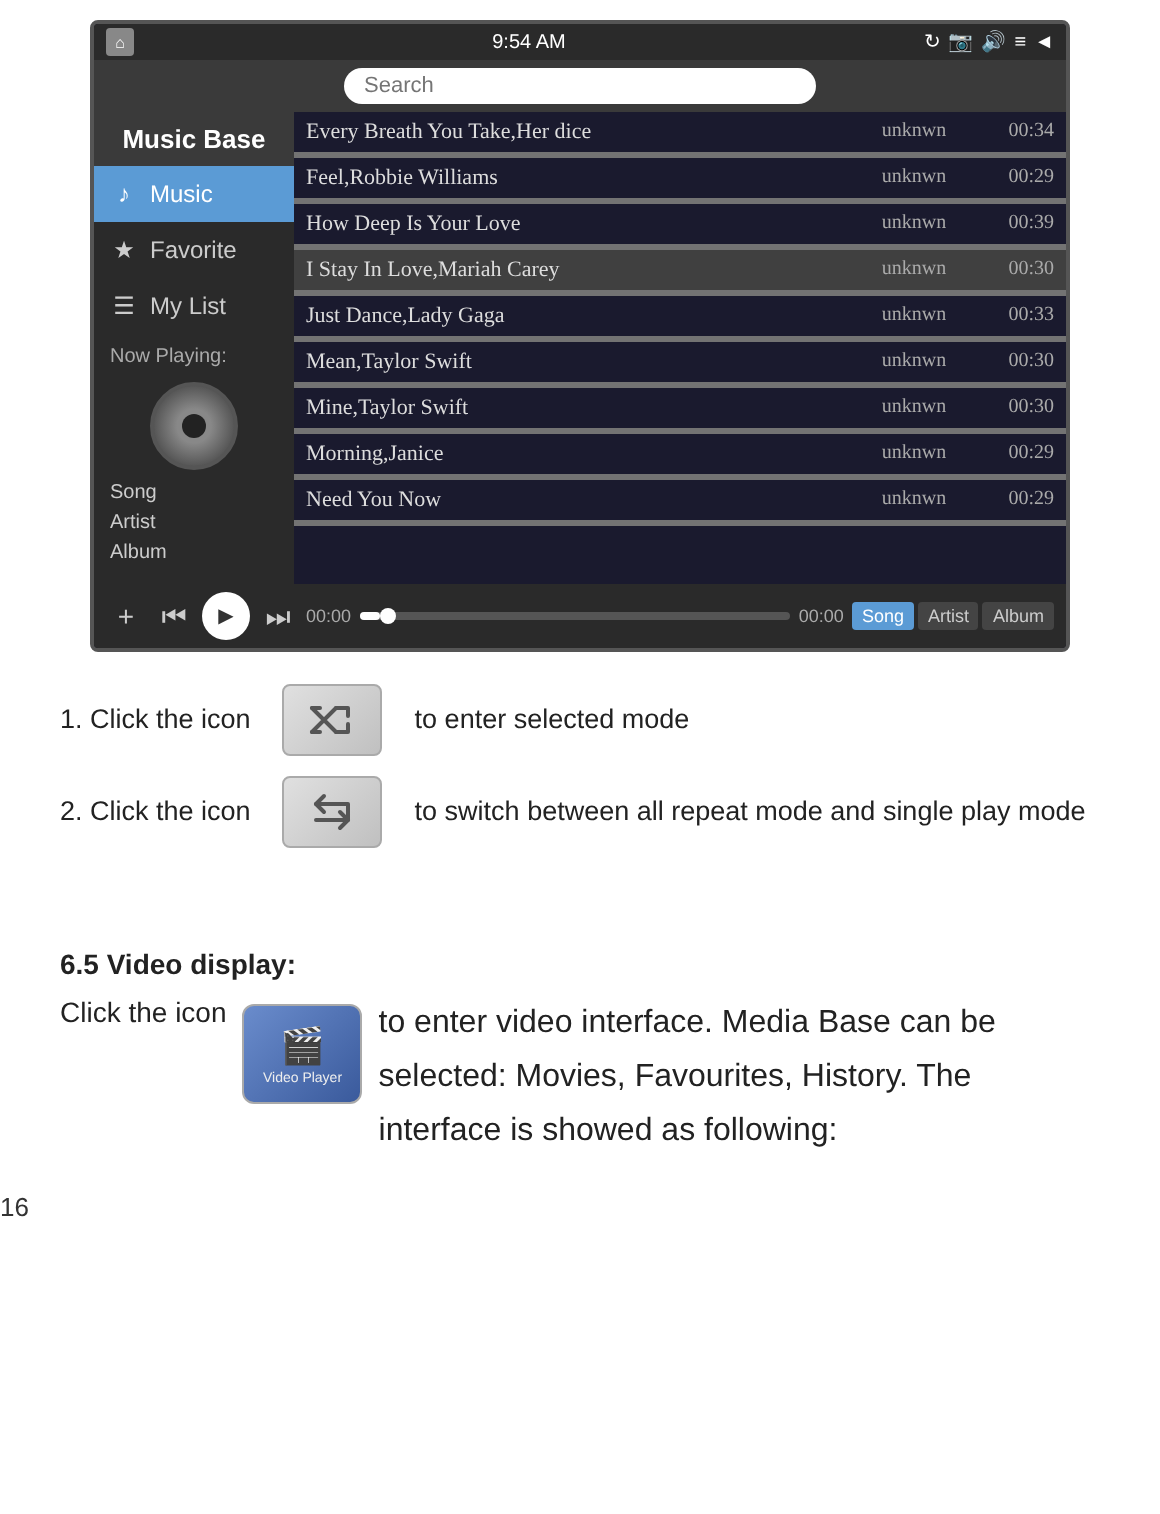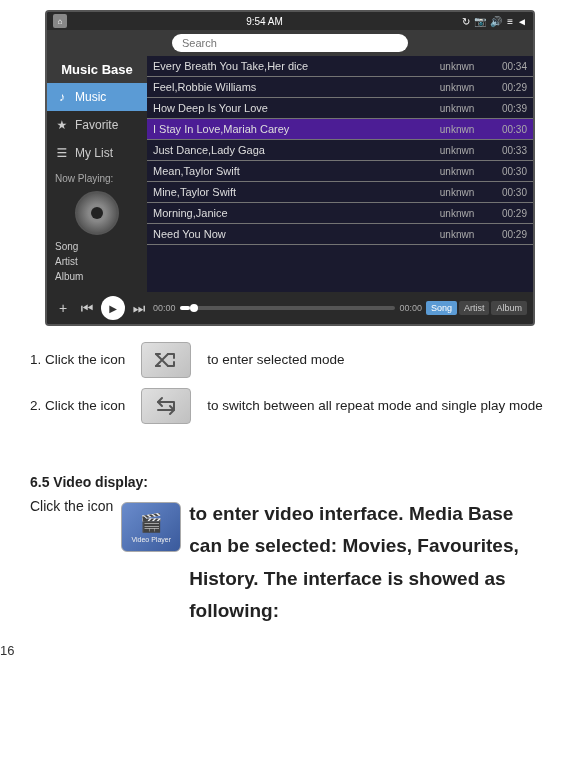--- a/index.html
+++ b/index.html
@@ -125,26 +125,27 @@
     }
 
     
     .song-list {
       flex: 1;
       background: #1a1a2e;
       overflow-y: auto;
     }
     .song-row {
       display: flex;
-      align-items: flex-end;
+      align-items: flex-start;
       padding: 4px 6px;
-      border-bottom: 1px solid #737373;
+      border-bottom: 3px solid #737373;
       cursor: pointer;
-    }
-    .song-row.highlighted { background: #4c1d95; }
+      font-family: Liberation Serif, serif;
+    }
+    .song-row.highlighted { background: #404040; }
     .song-title {
       flex: 1;
       font-size: 11px;
       color: #ddd;
     }
     .song-artist {
       width: 70px;
       font-size: 10px;
       color: #aaa;
       text-align: center;
@@ -268,21 +269,21 @@
       font-size: 7px; color: #eee; margin-top: 2px;
     }
 
     .video-instruction-row {
       display: flex;
       align-items: flex-start;
       gap: 8px;
       padding: 0 30px;
       flex-wrap: wrap;
     }
-    .video-instruction-text { flex: 1; min-width: 200px; line-height: 1.7; font-size: 19px; font-weight: bold; }
+    .video-instruction-text { flex: 1; min-width: 200px; line-height: 1.7; font-size: 16px; }
 
     
     .page-number {
       font-size: 13px;
       color: #333;
       padding: 16px 0 8px 0;
     }
   </style>
 </head>
 <body>

